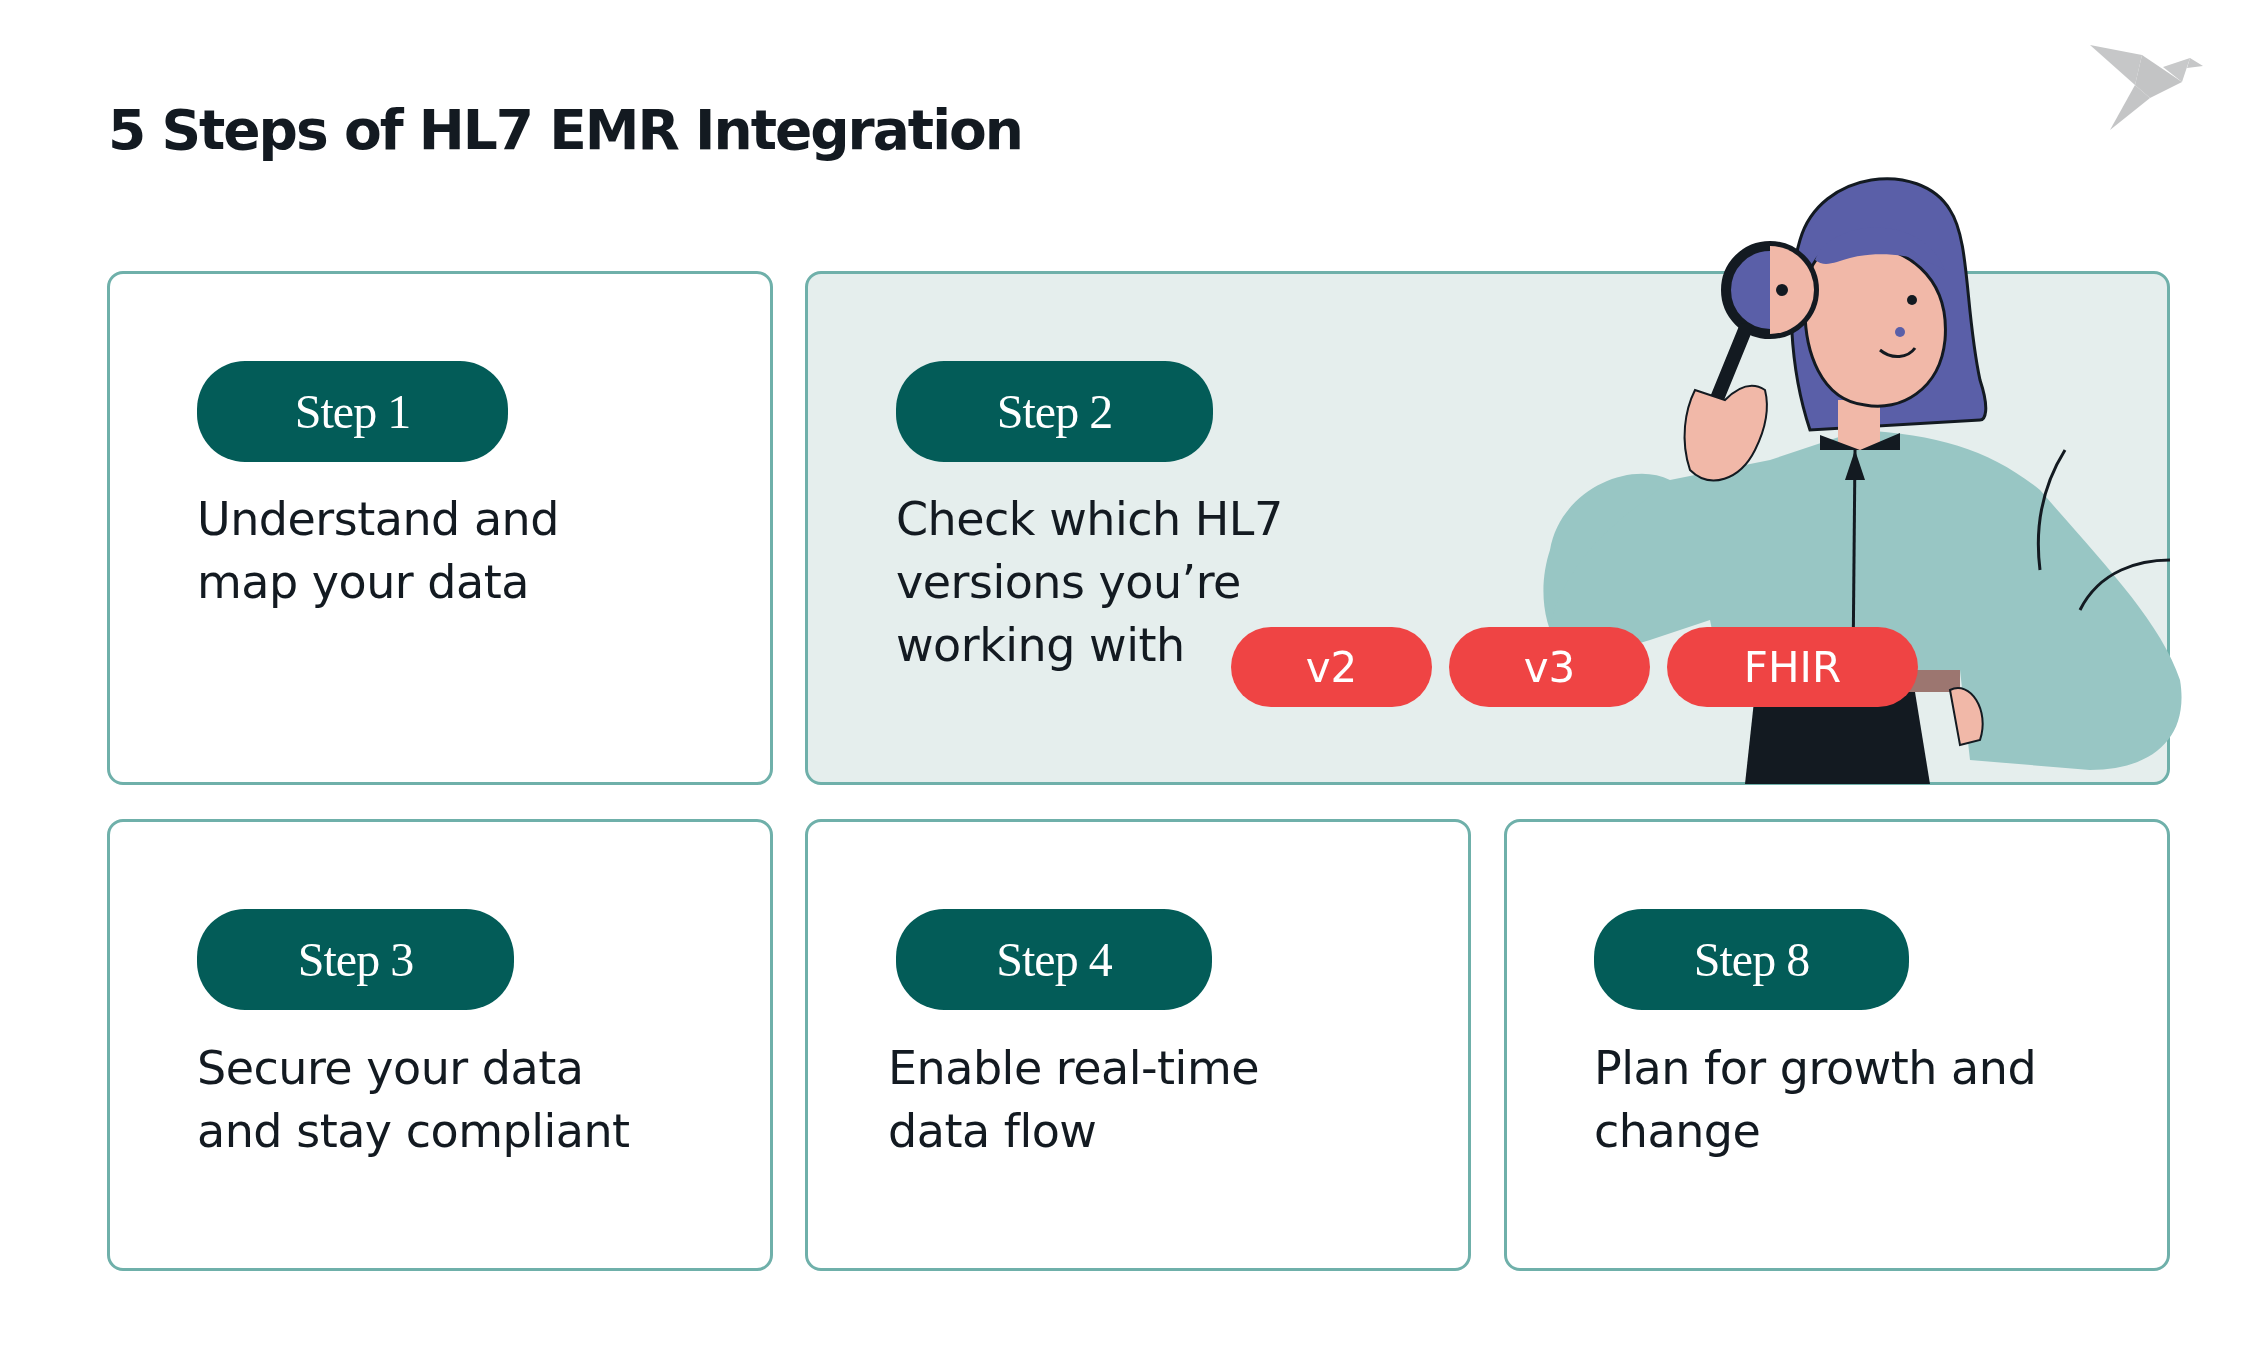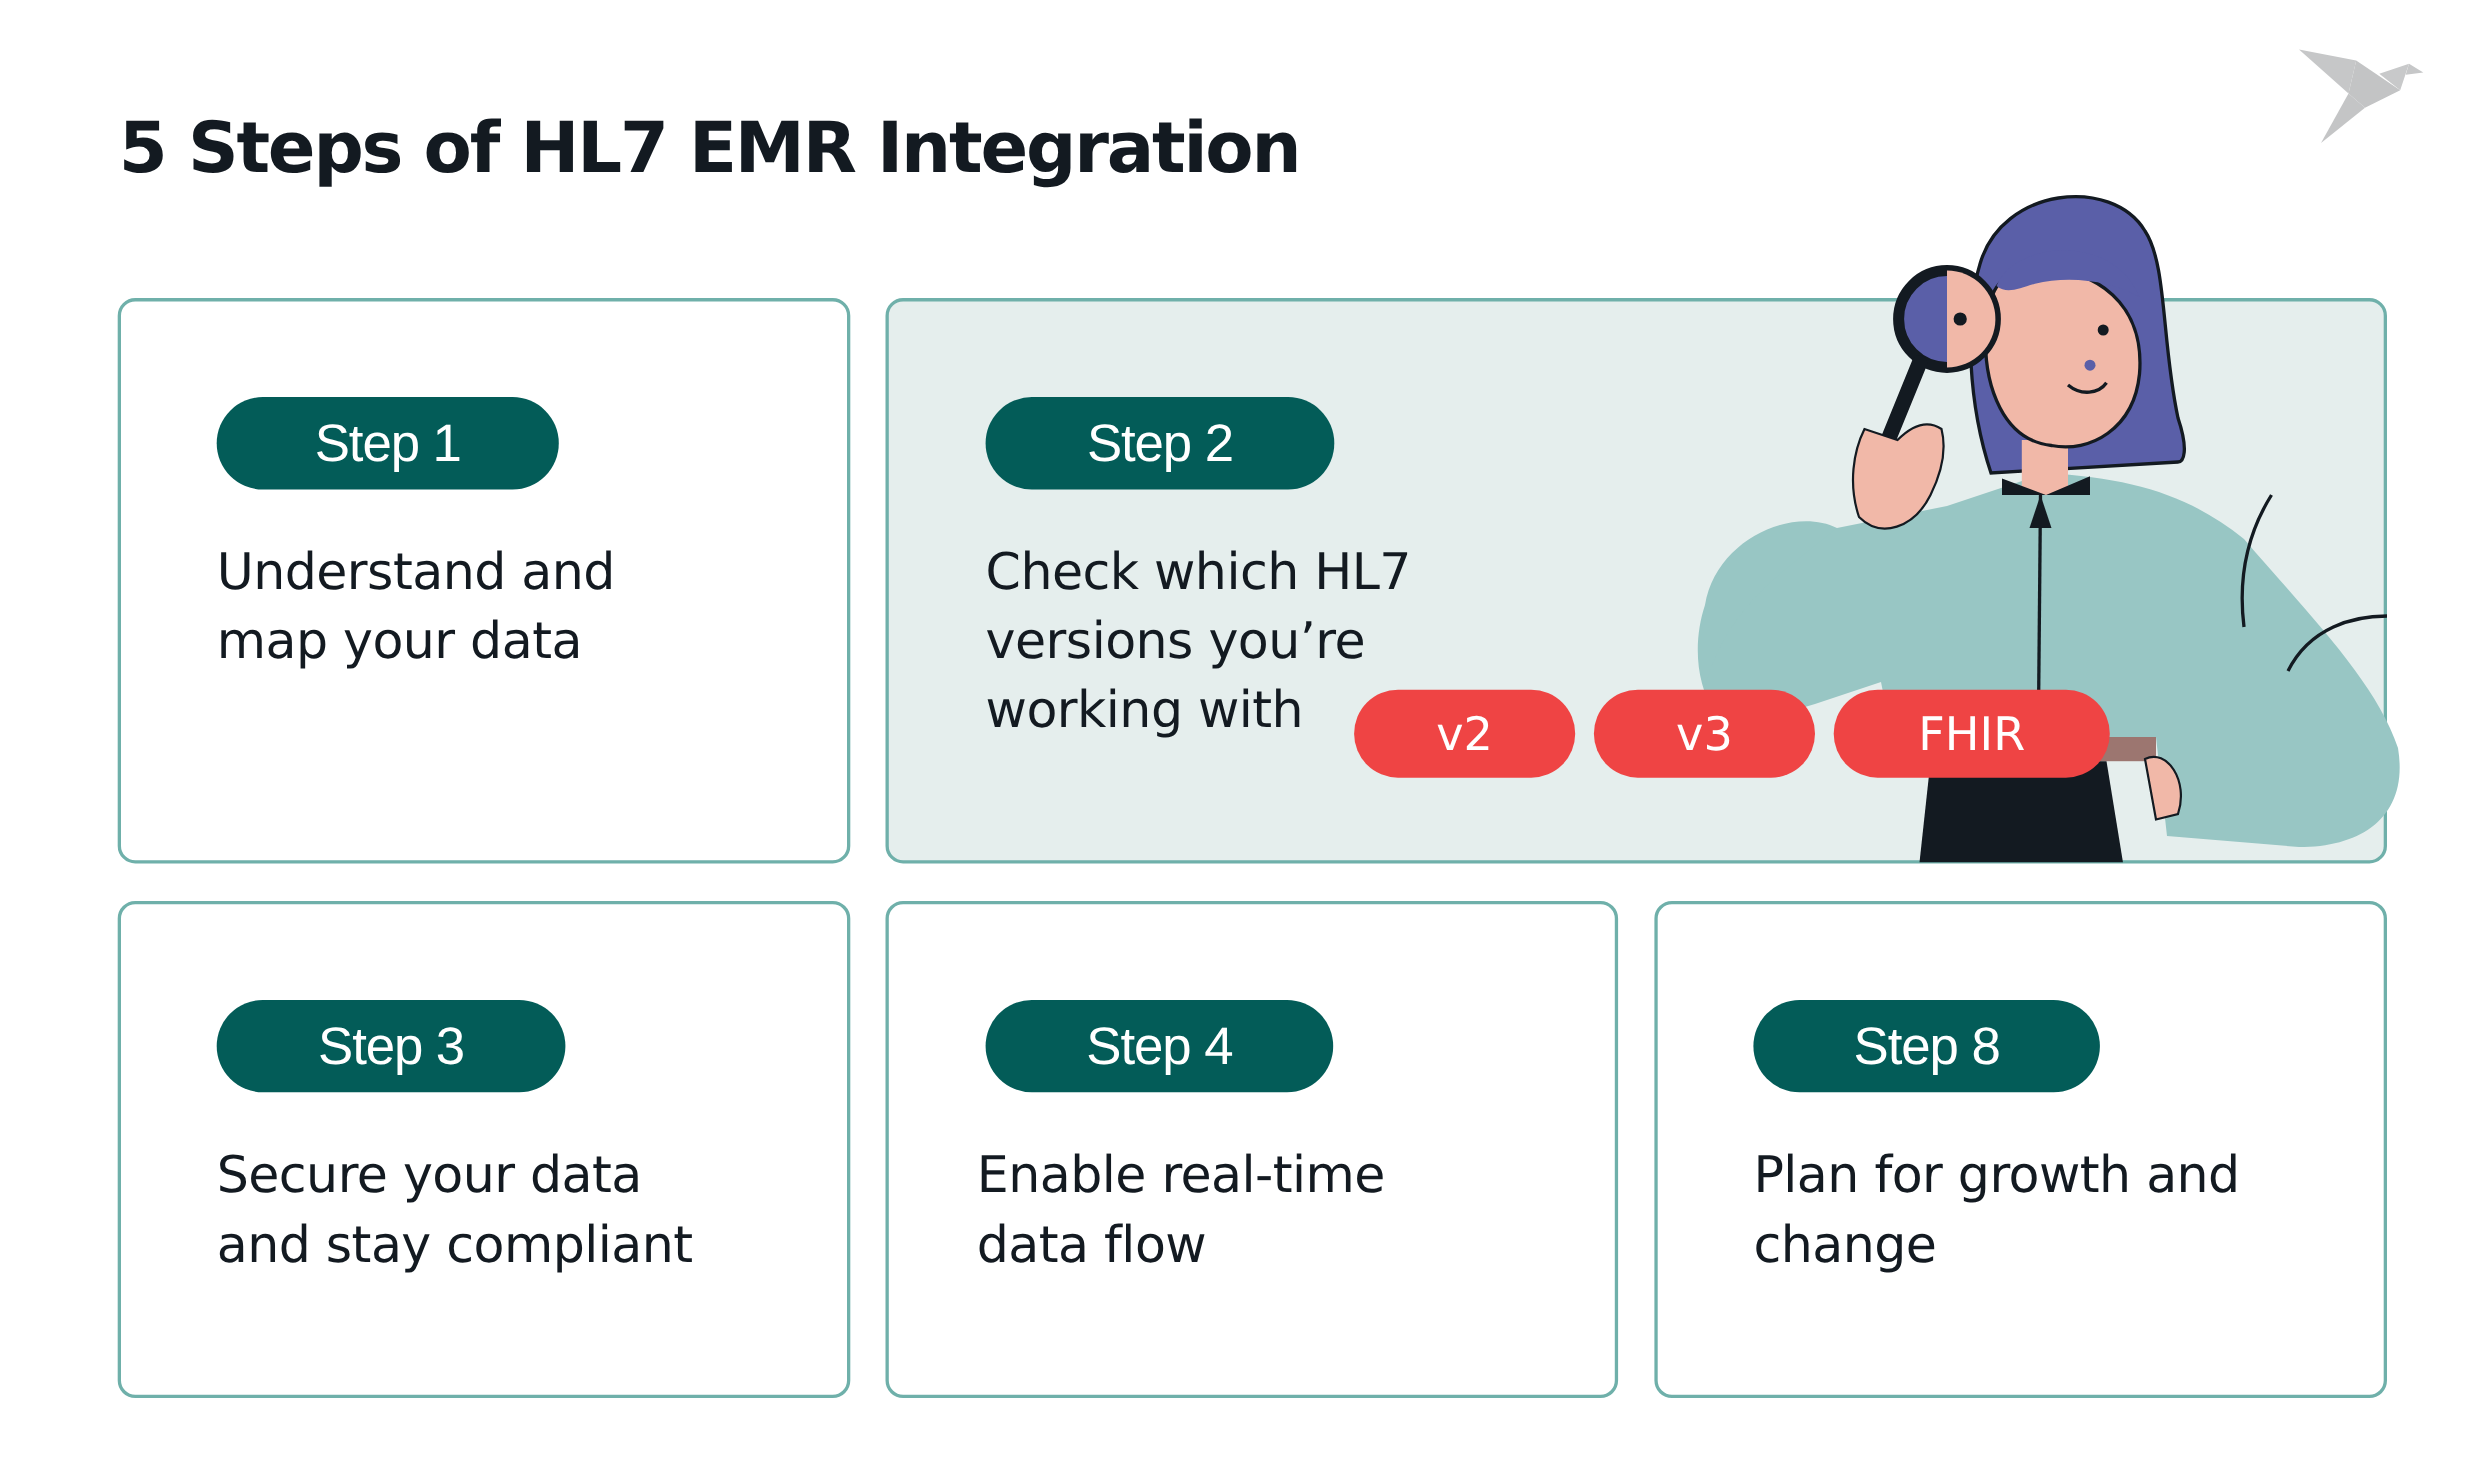--- a/index.html
+++ b/index.html
@@ -1,20 +1,20 @@
 <!DOCTYPE html>
 <html><head>
 <meta charset="utf-8">
 <style>
   html,body{margin:0;padding:0;}
   body{width:2250px;height:1347px;background:#ffffff;position:relative;overflow:hidden;font-family:"DejaVu Sans","Liberation Sans",sans-serif;}
-  .title{position:absolute;left:108px;top:98px;font-family:"DejaVu Sans","Liberation Sans",sans-serif;font-weight:bold;font-size:64px;color:#131a21;letter-spacing:-2px;white-space:nowrap;}
+  .title{position:absolute;left:108px;top:98px;font-family:"DejaVu Sans","Liberation Sans",sans-serif;font-weight:bold;font-size:55px;color:#131a21;letter-spacing:-2px;white-space:nowrap;}
   .card{position:absolute;border:3px solid #6fb0aa;border-radius:16px;box-sizing:border-box;background:#fff;}
   .card.tinted{background:#e5eeed;overflow:hidden;}
-  .pill{position:absolute;height:84px;border-radius:48px;background:#035c58;color:#fff;font-family:Liberation Sans, sans-serif;font-size:48px;display:flex;align-items:center;justify-content:center;letter-spacing:-1px;}
+  .pill{position:absolute;height:101px;border-radius:48px;background:#035c58;color:#fff;font-family:Liberation Serif, serif;font-size:48px;display:flex;align-items:center;justify-content:center;letter-spacing:-1px;}
   .desc{position:absolute;font-family:"DejaVu Sans","Liberation Sans",sans-serif;font-size:46px;line-height:63px;color:#131a21;white-space:pre-line;letter-spacing:-0.5px;}
   .tag{position:absolute;height:80px;border-radius:40px;background:#ef4444;color:#fff;font-family:"DejaVu Sans","Liberation Sans",sans-serif;font-size:42px;display:flex;align-items:center;justify-content:center;z-index:5;}
   .illus{position:absolute;left:1520px;top:150px;width:700px;height:634px;z-index:3;}
   .logo{position:absolute;left:2090px;top:40px;width:130px;height:100px;}
 </style>
 </head>
 <body>
 
 <div class="title">5 Steps of HL7 EMR Integration</div>
 

